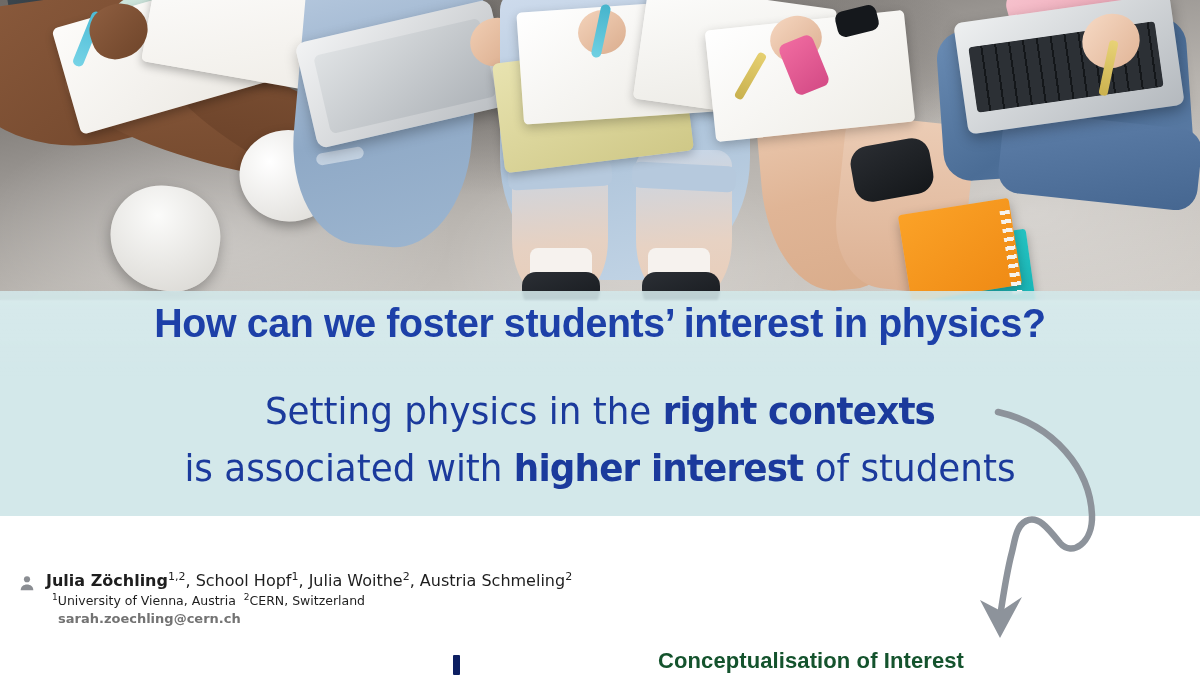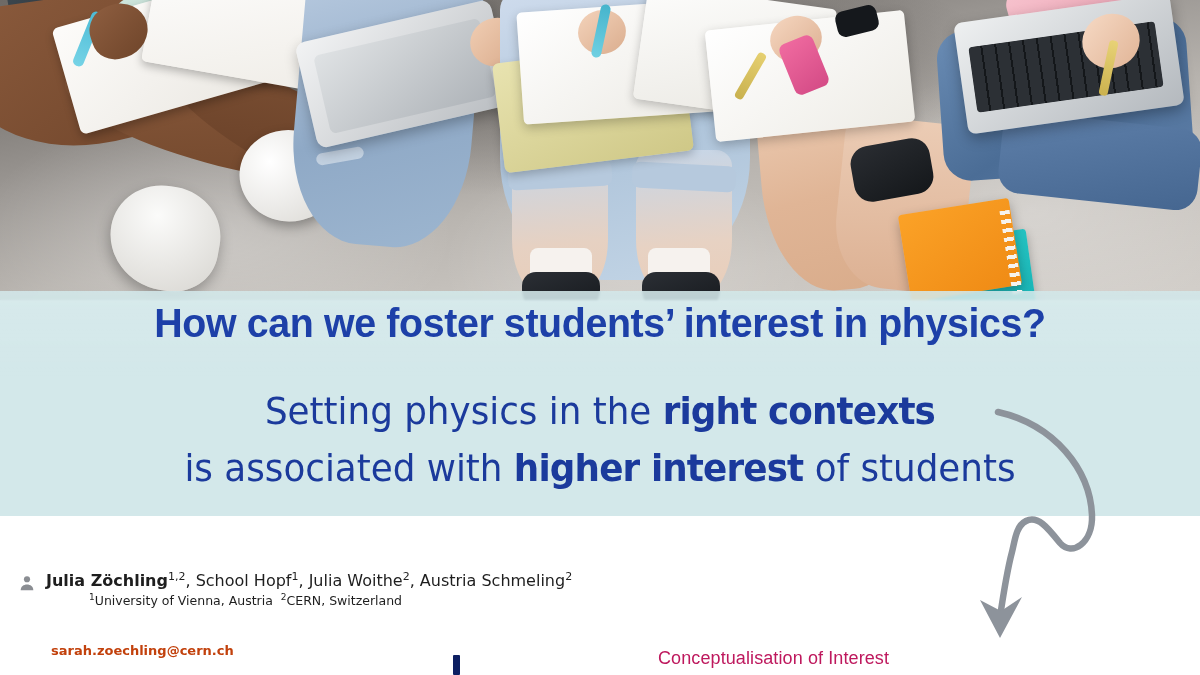--- a/index.html
+++ b/index.html
@@ -137,33 +137,31 @@
     position:absolute; left:28px; top:0;
     font-size:16px; color:#1e1e1e; font-family:"DejaVu Sans", sans-serif;
     white-space:nowrap;
   }
   #authors b{ font-weight:700; }
   #authors sup{ font-size:11px; }
   #affil{
     position:absolute; left:34px; top:22px;
     font-size:12.5px; color:#1e1e1e; font-family:"DejaVu Sans", sans-serif;
     white-space:nowrap;
-    margin-left:37px;
   }
   #affil sup{ font-size:9px; }
   #email{
-    position:absolute; left:33px; top:41px;
-    font-size:13px; font-weight:700; color:#c2410c;
+    position:absolute; left:40px; top:41px;
+    font-size:13px; font-weight:700; color:#737373;
     font-family:"DejaVu Sans", sans-serif;
-    margin-top:32px;
   }
 
   #section-label{
     position:absolute; left:658px; top:648px;
-    font-size:18px; font-weight:400; color:#be185d;
+    font-size:22px; font-weight:700; color:#14532d;
     font-family:"Liberation Sans", sans-serif;
     letter-spacing:0.1px;
   }
 
   #tick{
     position:absolute; left:453px; top:655px;
     width:7px; height:20px; background:#0d1f62; border-radius:1px;
   }
 
   #arrow{ position:absolute; left:960px; top:395px; width:240px; height:280px; }

